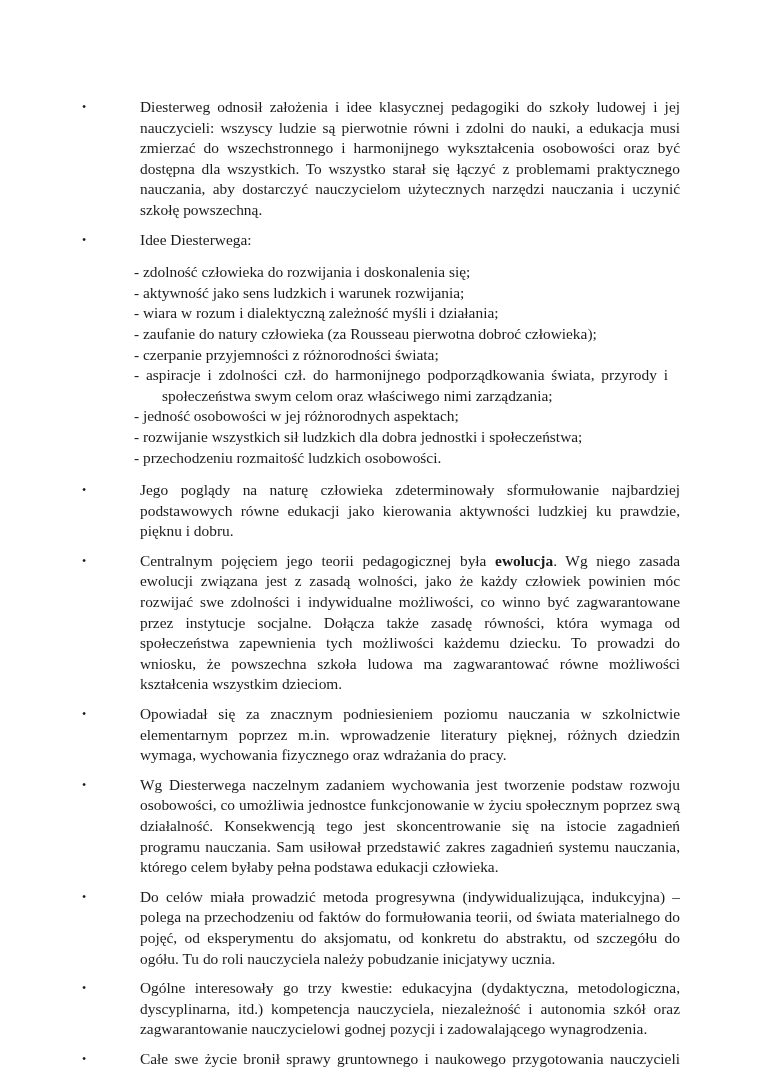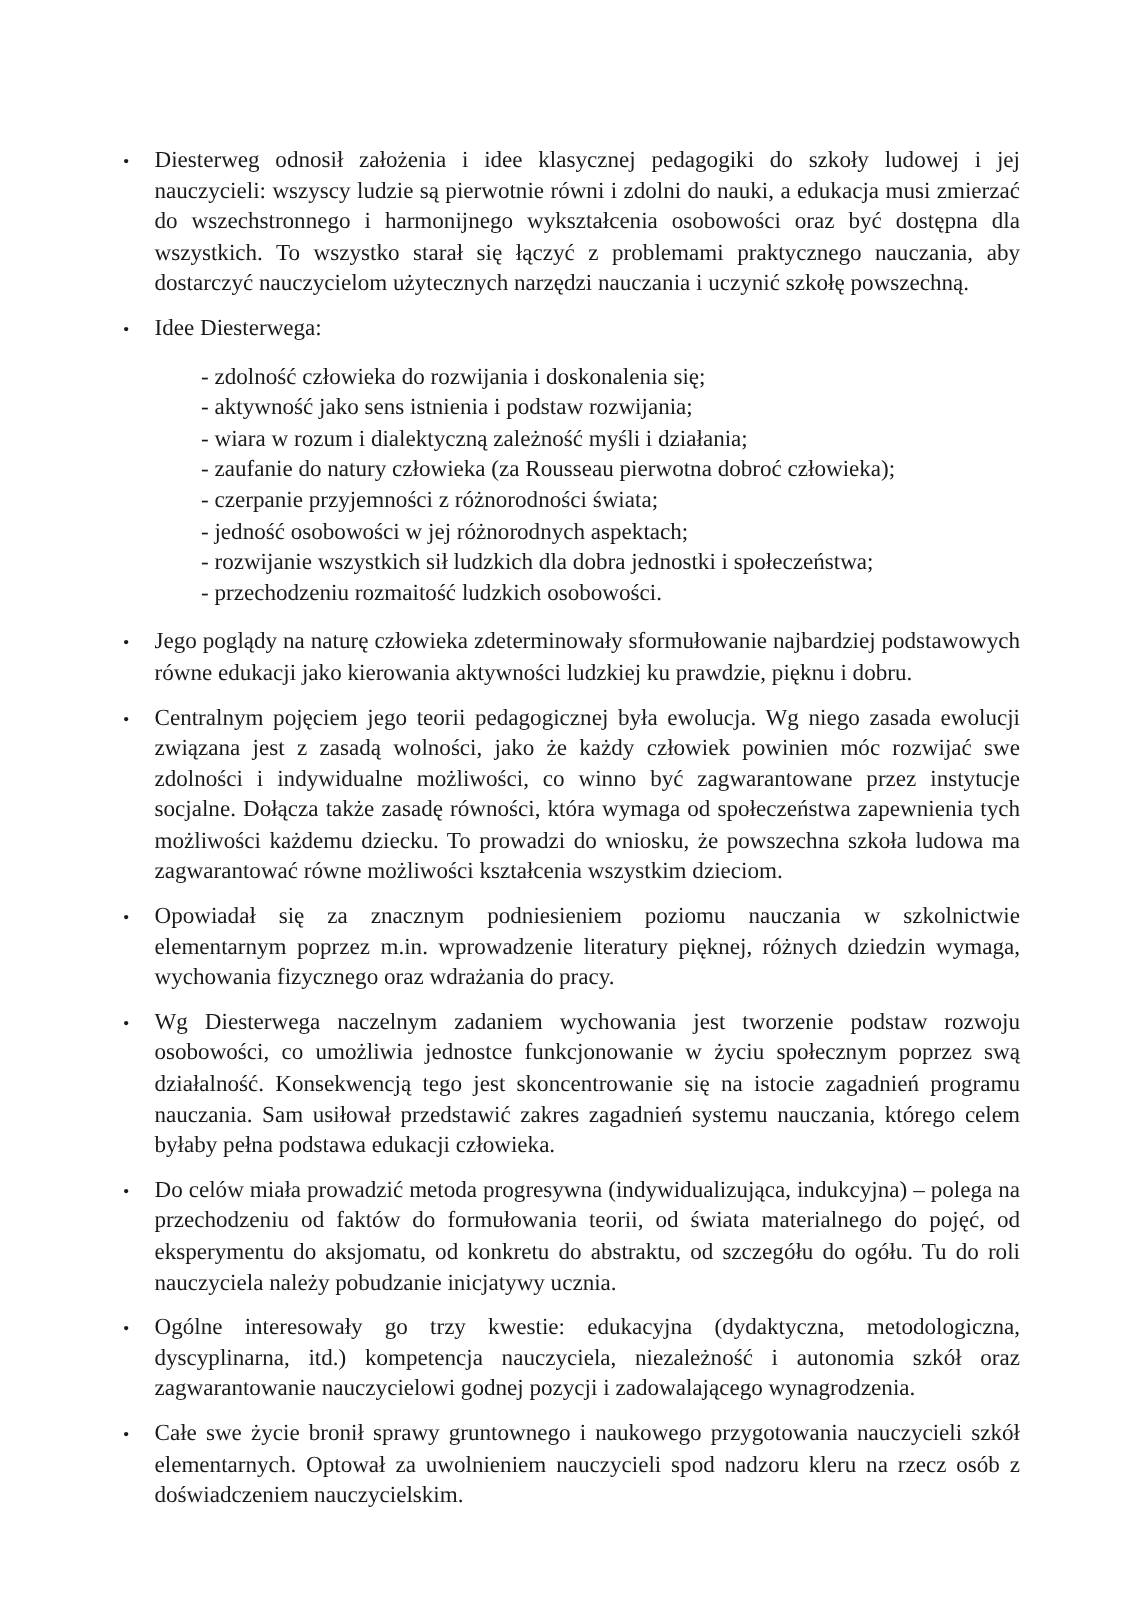--- a/index.html
+++ b/index.html
@@ -6,46 +6,47 @@
   body { width: 760px; height: 1075px; position: relative; overflow: hidden; }
   .page {
     position: absolute; left: 0; top: 0; width: 760px; height: 1075px;
     font-family: "Liberation Serif", serif; font-size: 15.4px; color: #1a1a1a;
     line-height: 20.6px;
   }
   .topline { position: absolute; left: 114px; top: 61px; }
   .list { position: absolute; left: 82px; top: 97px; width: 598px; margin: 0; padding: 0; list-style: none; }
   .item { position: relative; padding-left: 21px; margin-bottom: 9px; }
   .bullet { position: absolute; left: 0; top: 0; width: 8px; font-size: 12px; }
-  .para { text-align: justify; }
+  .para { text-align: justify; margin-left: 37px; }
   .sub { list-style: none; margin: 12px; padding: 0 0 0 19px; }
   .sub li { padding-left: 9px; text-indent: -9px; text-align: justify; }
   .sub li.wrap { padding-left: 28px; text-indent: -28px; }
-  b { font-weight: normal; }
+  b { font-weight: bold; }
 </style>
 </head>
 <body>
 
 <div class="page">
 
   <ul class="list">
     <li class="item">
       <span class="bullet">•</span>
       <div class="para">Diesterweg odnosił założenia i idee klasycznej pedagogiki do szkoły ludowej i jej nauczycieli: wszyscy ludzie są pierwotnie równi i zdolni do nauki, a edukacja musi zmierzać do wszechstronnego i harmonijnego wykształcenia osobowości oraz być dostępna dla wszystkich. To wszystko starał się łączyć z problemami praktycznego nauczania, aby dostarczyć nauczycielom użytecznych narzędzi nauczania i uczynić szkołę powszechną.</div>
     </li>
 
     <li class="item">
       <span class="bullet">•</span>
       <div class="para">Idee Diesterwega:</div>
       <ul class="sub">
         <li>- zdolność człowieka do rozwijania i doskonalenia się;</li>
-        <li>- aktywność jako sens istnienia i podstaw rozwijania;</li>
+        <li>- aktywność jako sens ludzkich i warunek rozwijania;</li>
         <li>- wiara w rozum i dialektyczną zależność myśli i działania;</li>
         <li>- zaufanie do natury człowieka (za Rousseau pierwotna dobroć człowieka);</li>
         <li>- czerpanie przyjemności z różnorodności świata;</li>
+        <li class="wrap">- aspiracje i zdolności czł. do harmonijnego podporządkowania świata, przyrody i społeczeństwa swym celom oraz właściwego nimi zarządzania;</li>
         <li>- jedność osobowości w jej różnorodnych aspektach;</li>
         <li>- rozwijanie wszystkich sił ludzkich dla dobra jednostki i społeczeństwa;</li>
         <li>- przechodzeniu rozmaitość ludzkich osobowości.</li>
       </ul>
     </li>
 
     <li class="item">
       <span class="bullet">•</span>
       <div class="para">Jego poglądy na naturę człowieka zdeterminowały sformułowanie najbardziej podstawowych równe edukacji jako kierowania aktywności ludzkiej ku prawdzie, pięknu i dobru.</div>
     </li>

